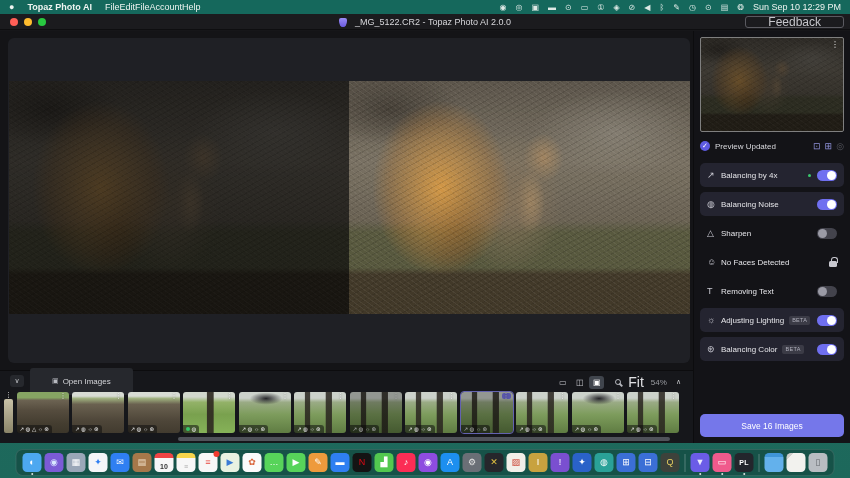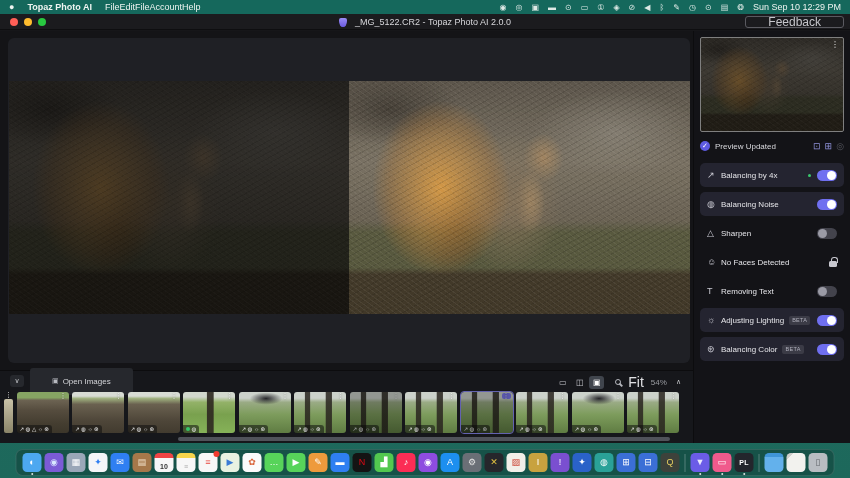--- a/index.html
+++ b/index.html
@@ -399,20 +399,21 @@
             <div class="srow card">
               <span class="ric">⊛</span>
               <span class="rlabel">Balancing Color</span>
               <span class="beta">BETA</span>
               <span class="spacer"></span>
               <span class="toggle on">
                 <span class="knob"></span>
               </span>
             </div>
           </div>
+        <button class="save">Save 16 Images</button>
       </div>
     </div>
   </div>
 
   <div class="dock" id="dock">
       <div class="dapp">
         <div class="dicon" style="background: rgb(77, 168, 240);">
           <span class="dg" style="color: rgb(255, 255, 255);">◐</span>
         </div>
         <span class="ddot"></span>

